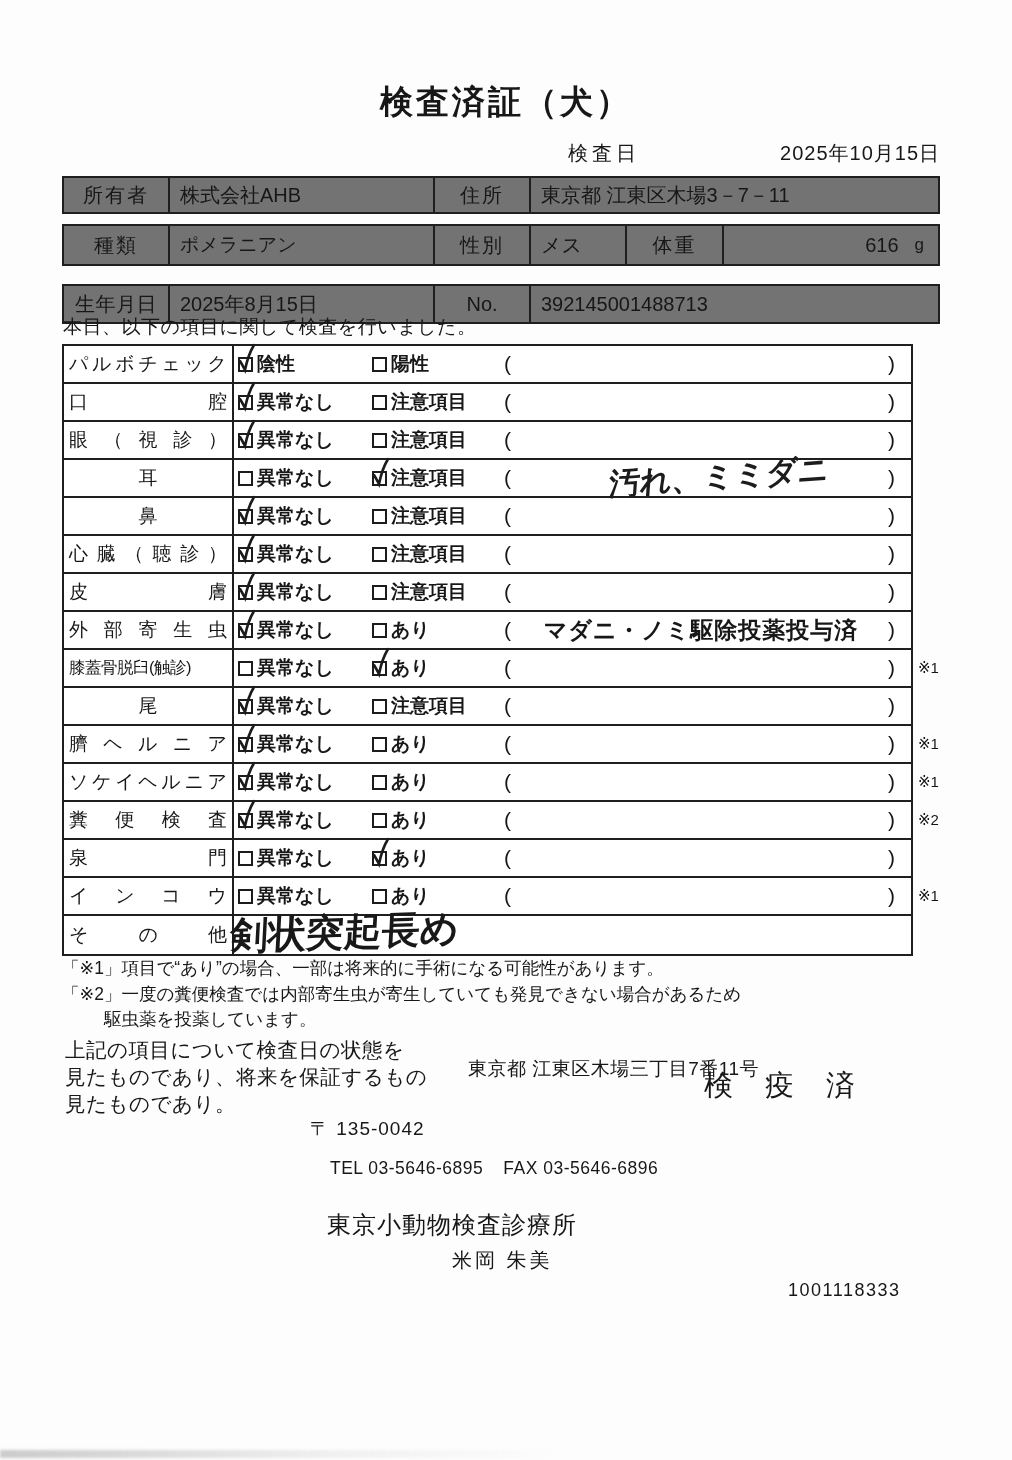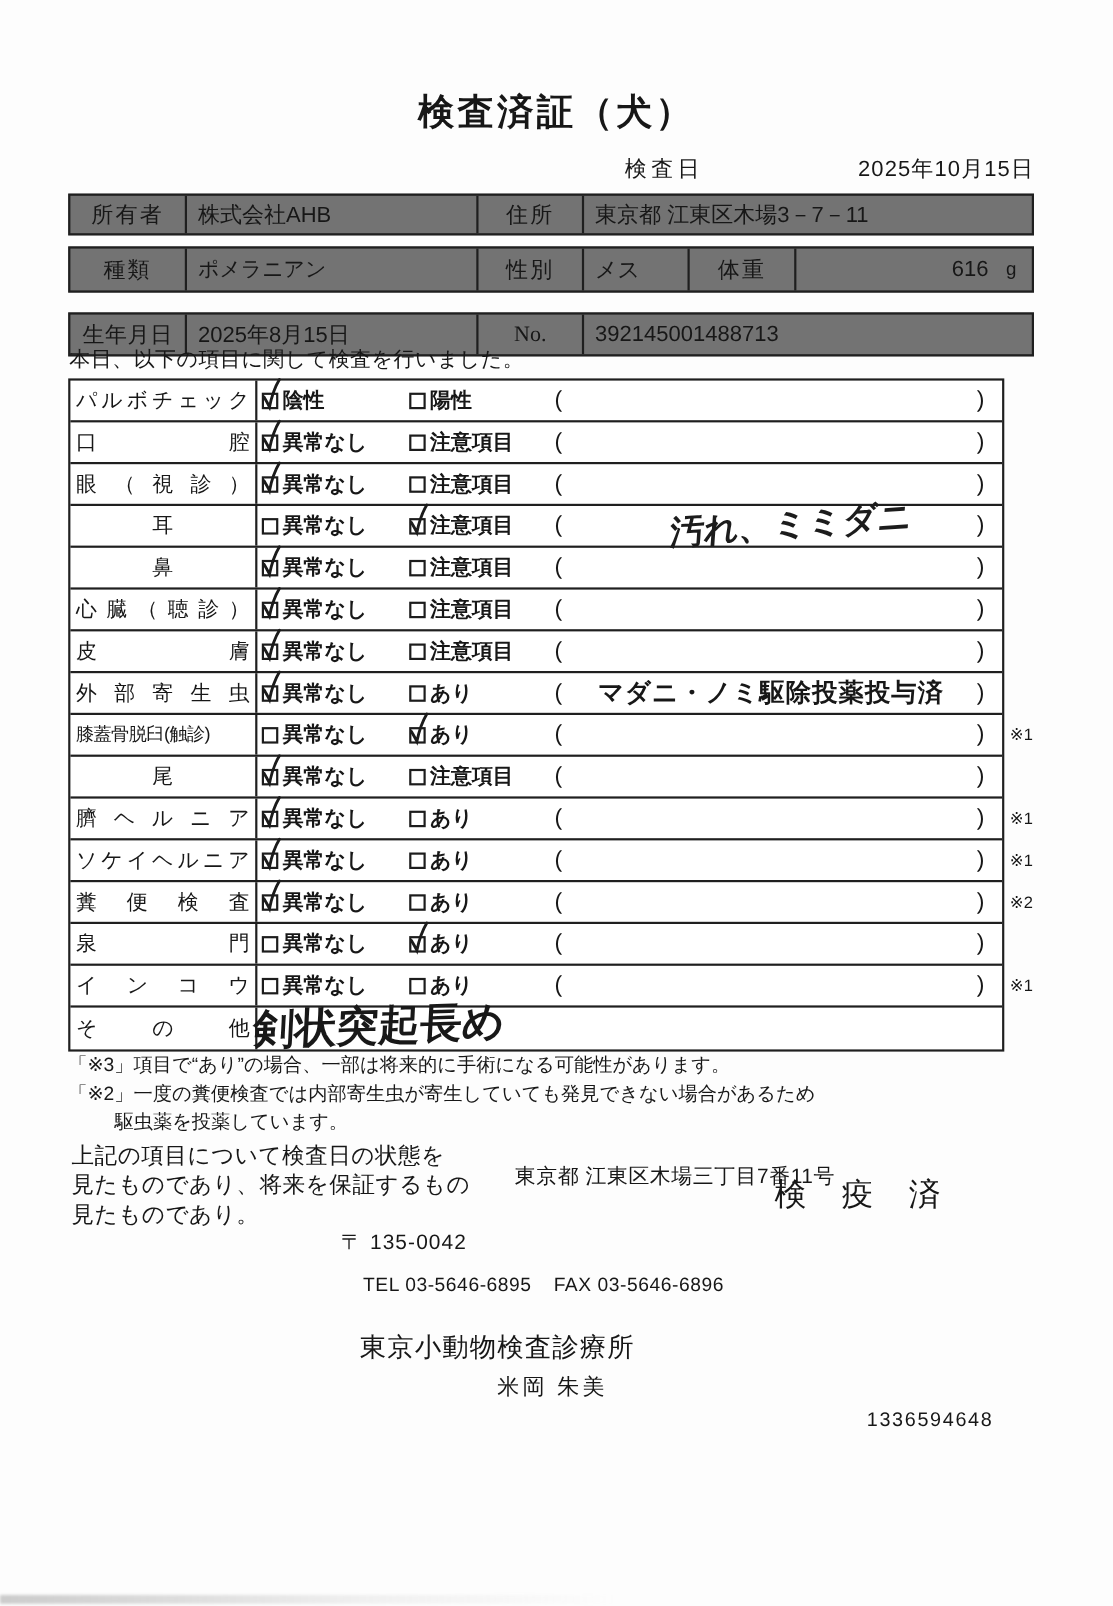--- a/index.html
+++ b/index.html
@@ -99,21 +99,21 @@
     <div class="cell lab cw-wlab">体重</div>
     <div class="cell cw-weight last">
       <span>616</span>
       <span class="unit">g</span>
     </div>
   </div>
 
   <div class="itable t-pet2">
     <div class="cell lab cw-label" style="letter-spacing:0.5px;">生年月日</div>
     <div class="cell val cw-val1">2025年8月15日</div>
-    <div class="cell lab cw-label2" style="letter-spacing:0;font-family:Liberation Serif, serif;">No.</div>
+    <div class="cell lab cw-label2" style="letter-spacing:0;">No.</div>
     <div class="cell val cw-rest last">392145001488713</div>
   </div>
 
   <div class="abs intro">本日、以下の項目に関して検査を行いました。</div>
 
   <div class="exam-table" id="exam-table">
       <div class="trow">
         <div class="tlabel justify">
           <span>パ</span>
           <span>ル</span>
@@ -434,36 +434,36 @@
       <div class="trow">
         <div class="tlabel justify">
           <span>そ</span>
           <span>の</span>
           <span>他</span>
         </div>
         <span class="other-note">剣状突起長め</span>
       </div>
     </div>
 
-  <div class="abs fn1">「※3」項目で“あり”の場合、一部は将来的に手術になる可能性があります。</div>
+  <div class="abs fn1">「※1」項目で“あり”の場合、一部は将来的に手術になる可能性があります。</div>
   <div class="abs fn2">「※2」一度の糞便検査では内部寄生虫が寄生していても発見できない場合があるため</div>
   <div class="abs fn3">駆虫薬を投薬しています。</div>
 
   <div class="abs disc d1">上記の項目について検査日の状態を</div>
   <div class="abs disc d2">見たものであり、将来を保証するもの</div>
   <div class="abs disc d3">見たものであり。</div>
 
   <div class="abs stamp">検 疫 済</div>
 
   <div class="abs postal">〒 135-0042</div>
   <div class="abs addr2">東京都 江東区木場三丁目7番11号</div>
 
   <div class="abs telline">
     <span>TEL 03-5646-6895</span>
     <span>FAX 03-5646-6896</span>
   </div>
 
   <div class="abs clinic">東京小動物検査診療所</div>
   <div class="abs examiner">米岡 朱美</div>
-  <div class="abs serial">1336594648</div>
+  <div class="abs serial">1001118333</div>
 
   <div class="abs artifact"></div>
 </div>
 
 </body></html>

